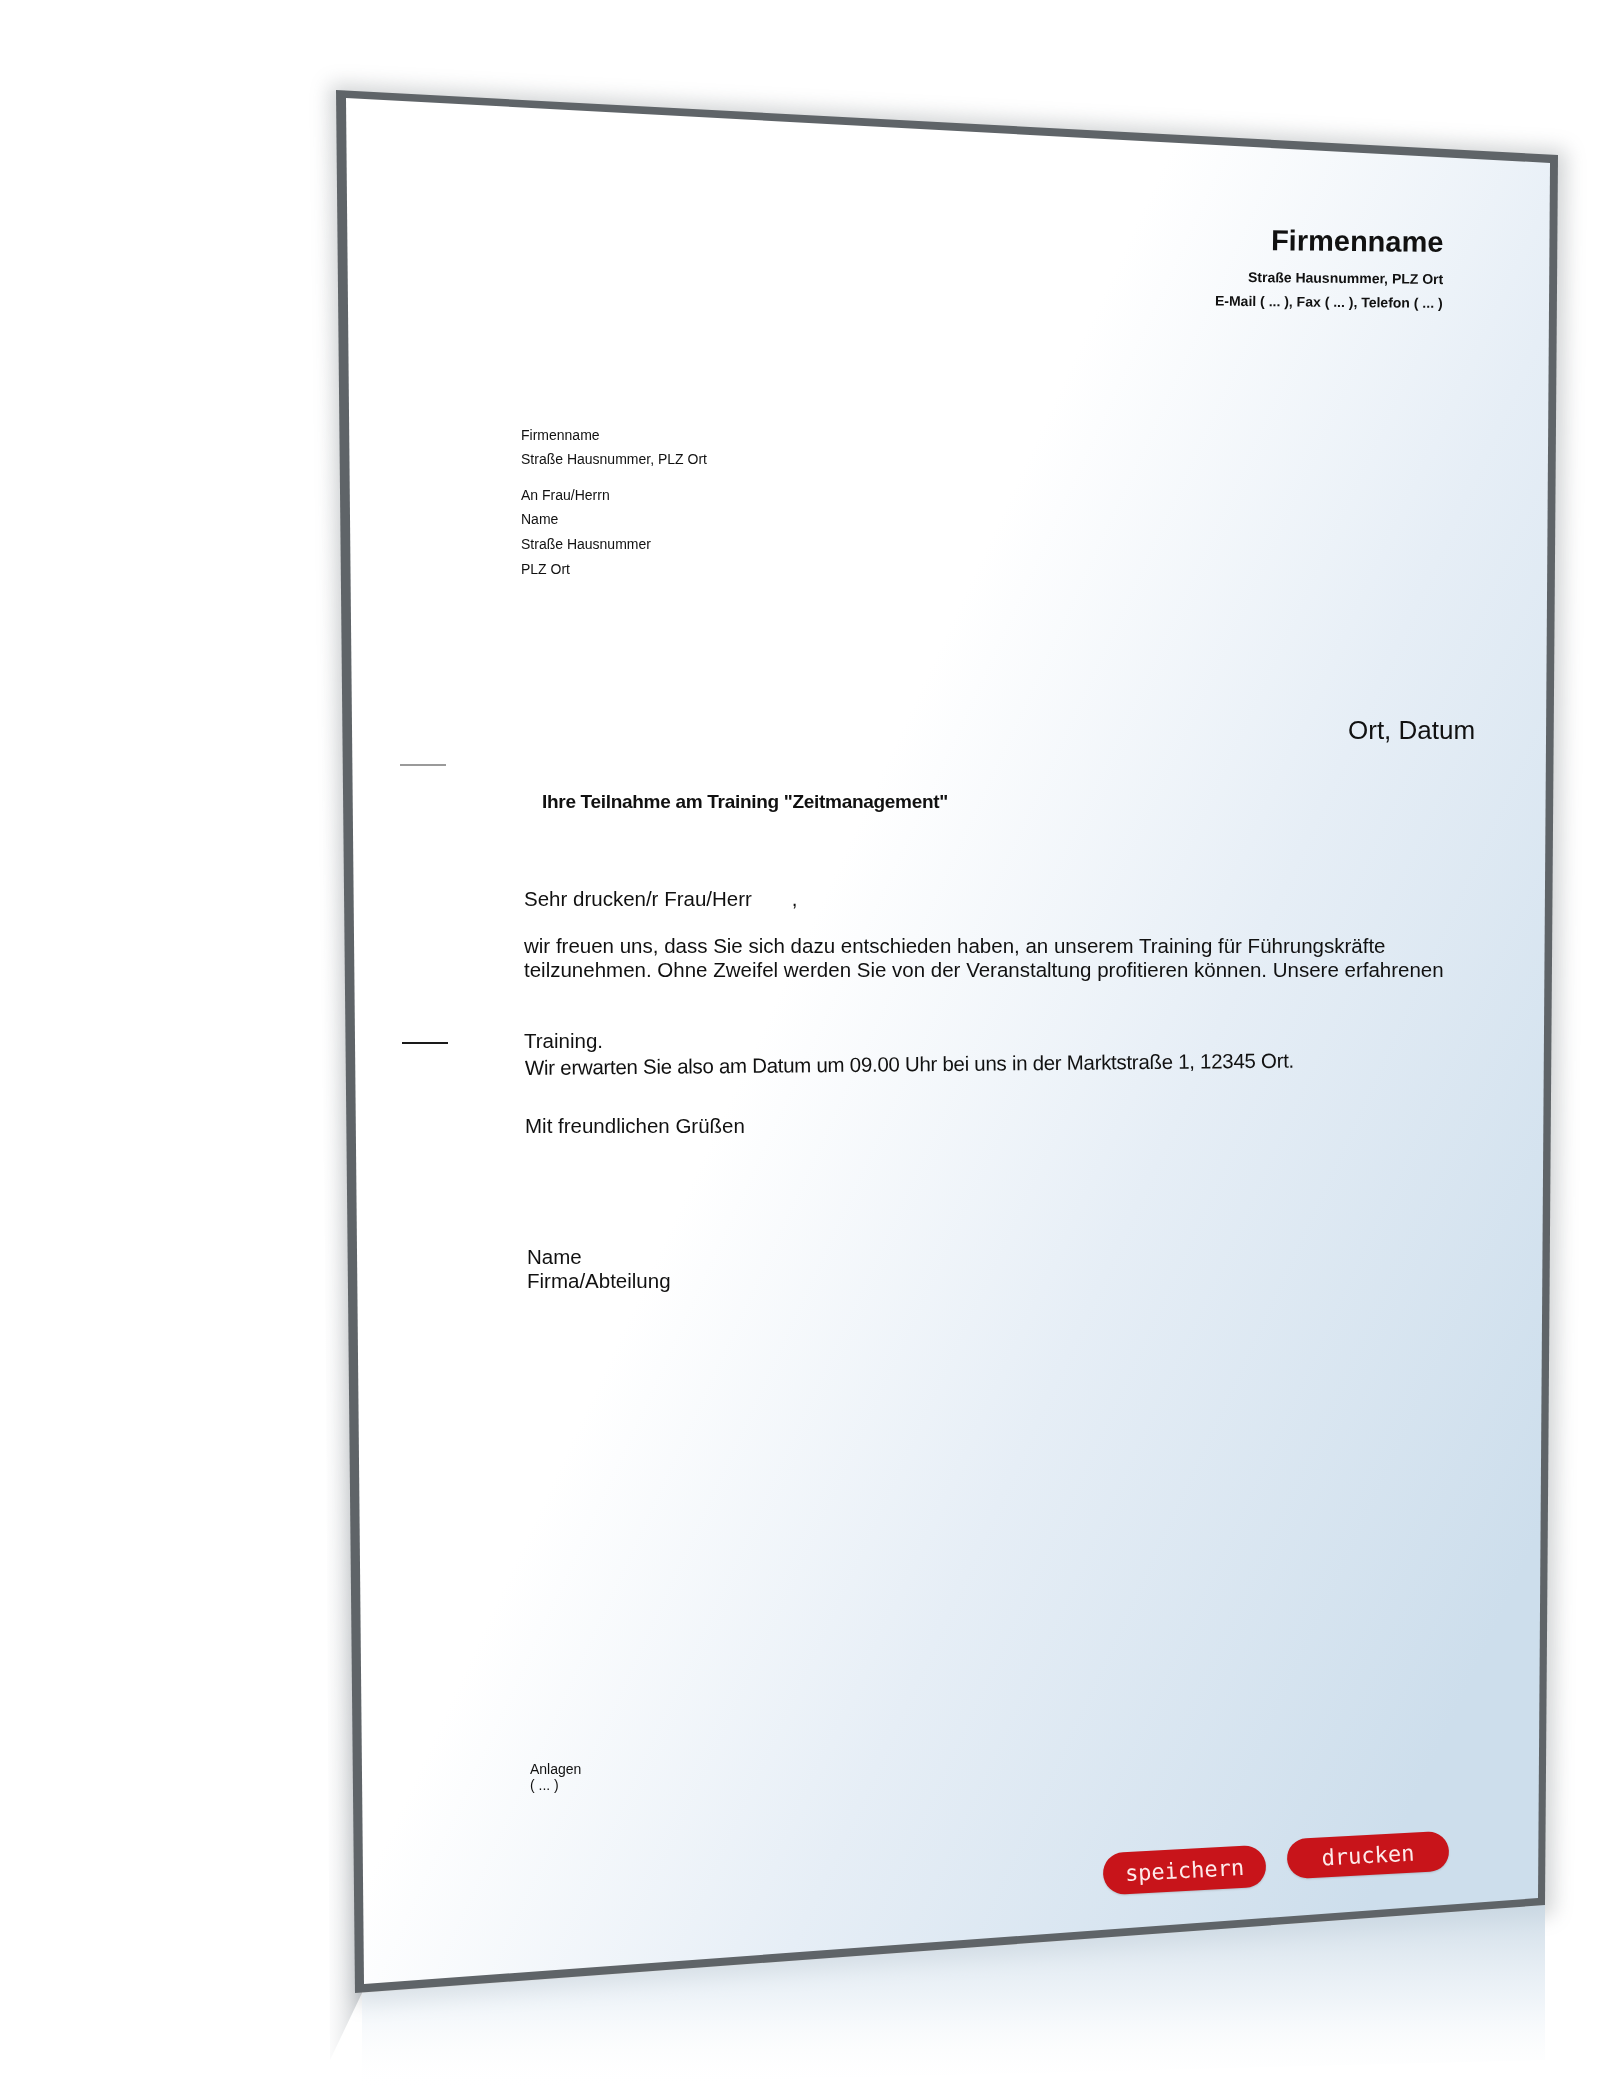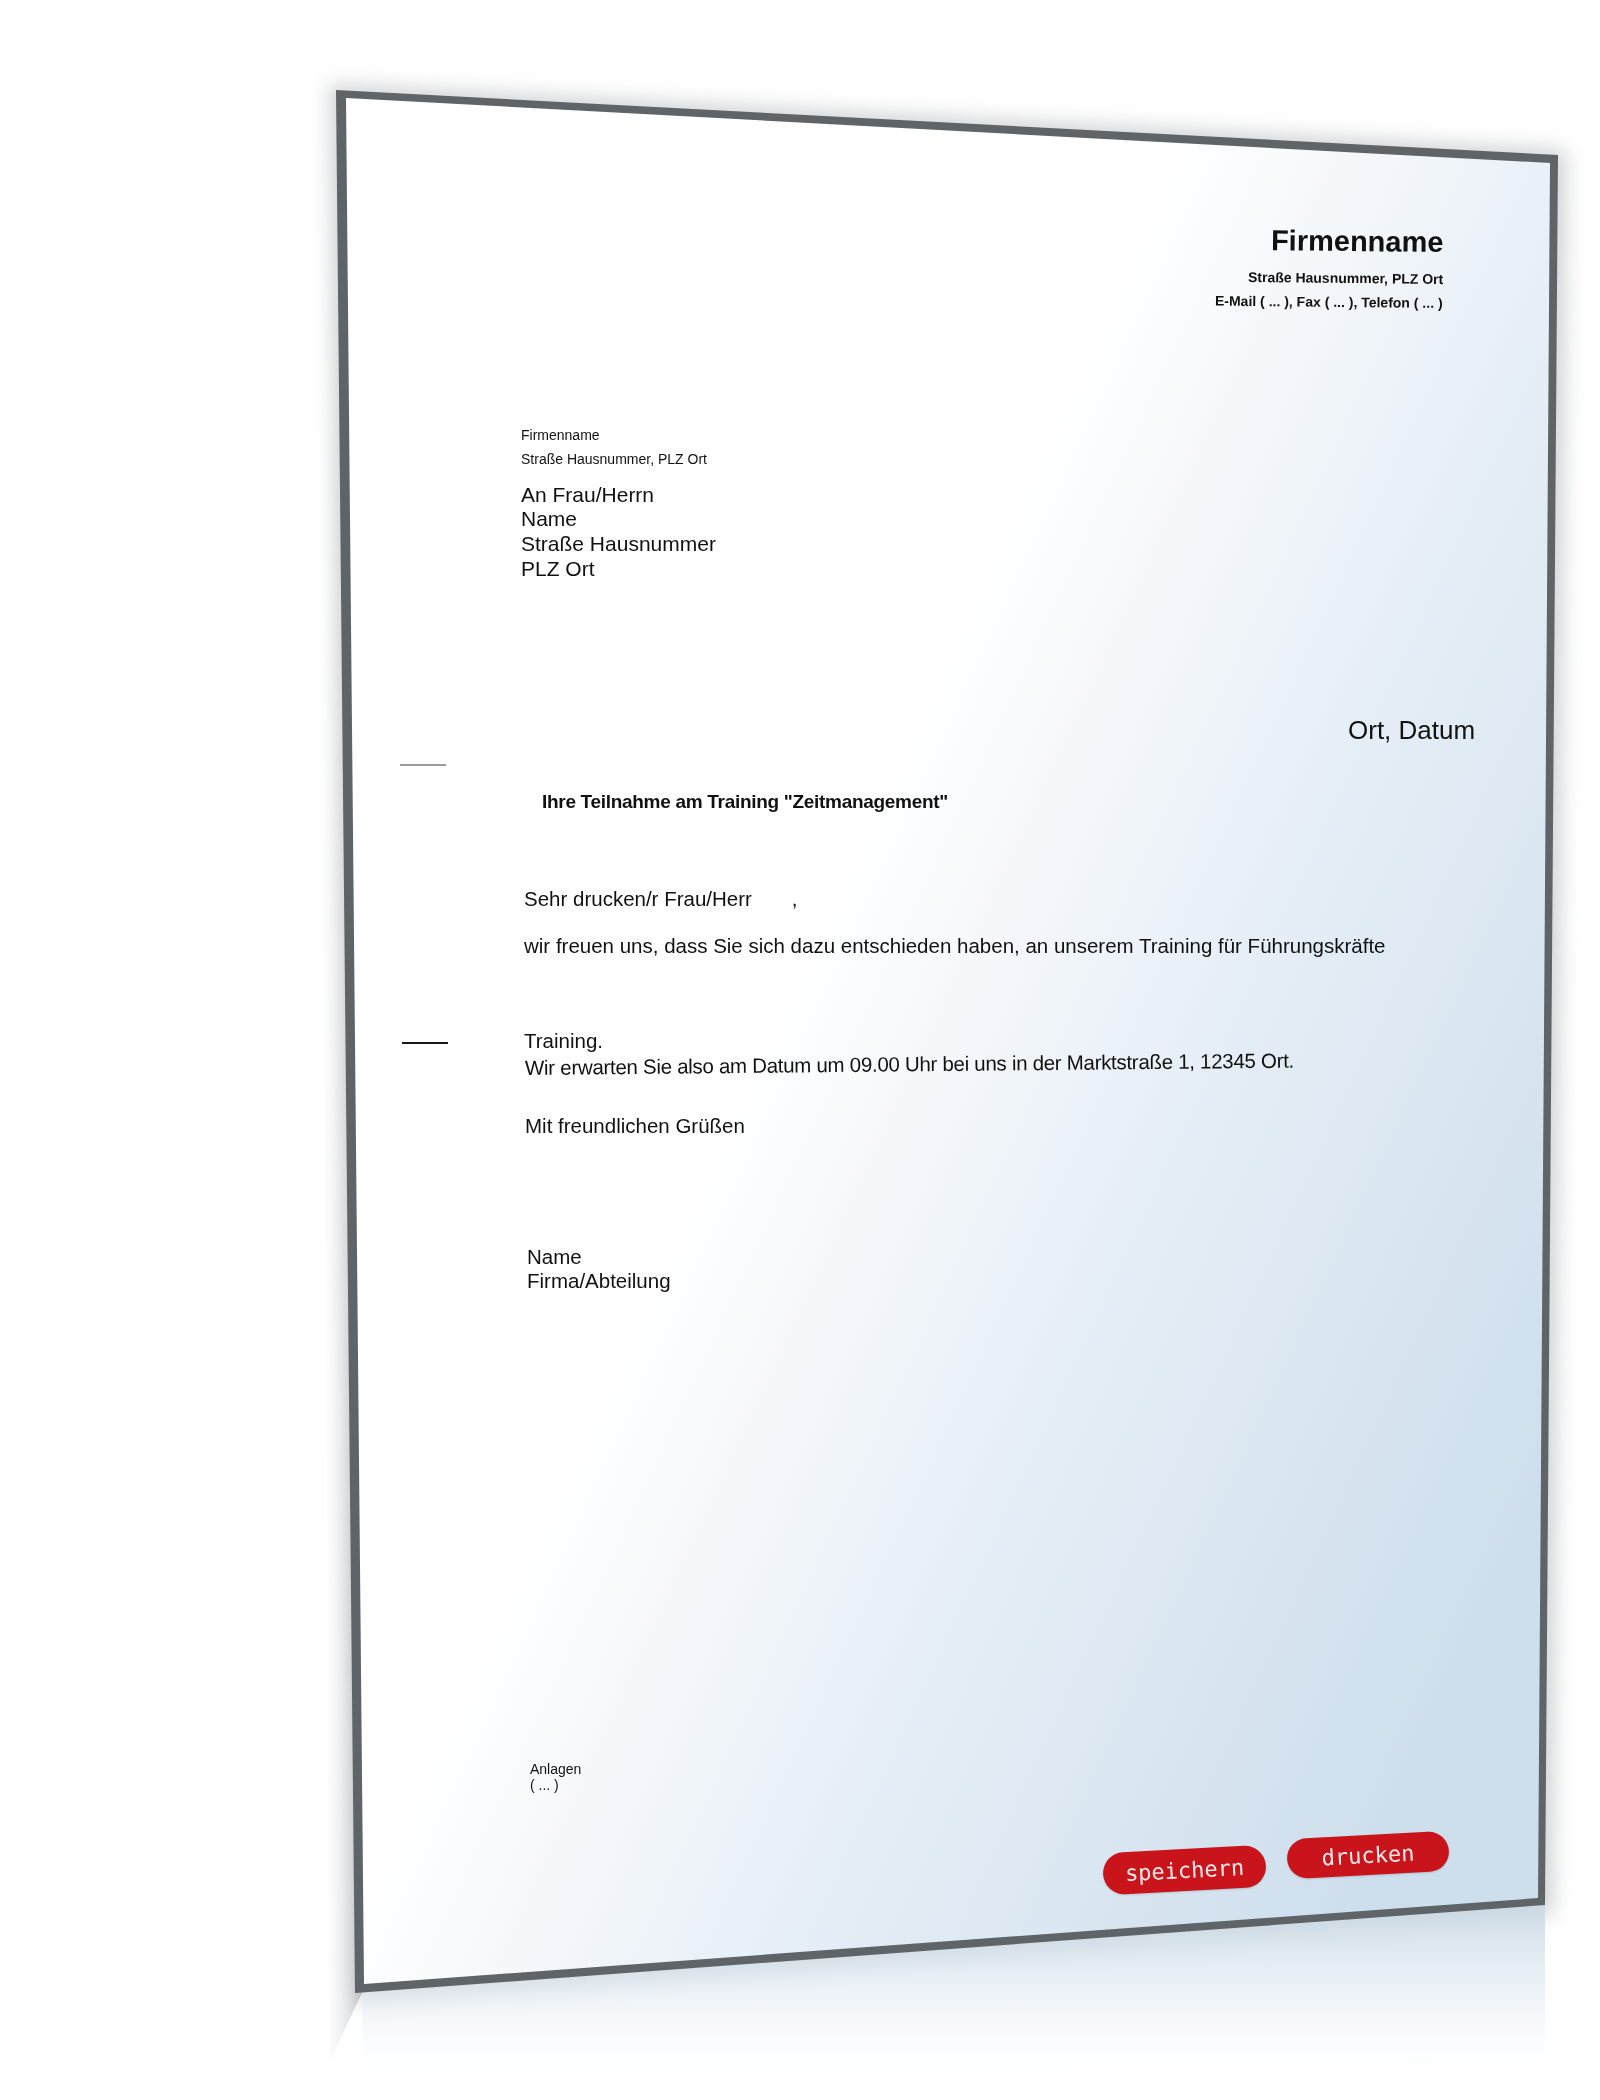--- a/index.html
+++ b/index.html
@@ -8,21 +8,21 @@
     background: #ffffff;
     font-family: "Liberation Sans", sans-serif;
     color: #111;
   }
   .stage { position: absolute; left: 0; top: 0; width: 1600px; height: 2100px; }
   .page-svg { position: absolute; left: 0; top: 0; width: 1600px; height: 2100px; }
   .t { position: absolute; white-space: nowrap; line-height: 1; }
   .hdr-title { font-weight: bold; font-size: 29px; right: 157px; top: 228px; transform: rotate(0.6deg); transform-origin: right center; }
   .hdr-line { font-weight: bold; font-size: 14px; right: 157px; transform: rotate(0.6deg); transform-origin: right center; }
   .small { font-size: 14px; }
-  .addr { font-size: 21px; line-height: 24px; }
+  .addr { font-size: 14px; line-height: 24px; }
   .body { font-size: 20.5px; line-height: 24px; }
   .subject { font-weight: bold; font-size: 19px; letter-spacing: -0.3px; margin-left: 20px; }
   .fold { position: absolute; height: 2px; }
   .btn {
     position: absolute; background: #c8141a; color: #fdeaea; border-radius: 22px;
     font-family: "DejaVu Sans Mono", monospace; font-size: 22px;
     display: flex; align-items: center; justify-content: center;
     box-shadow: 0 1px 2px rgba(0,0,0,0.15); cursor: pointer;
   }
 </style>
@@ -78,20 +78,21 @@
   <div class="fold" style="left:400px; top:764px; width:46px; background:#9a9a9a;"></div>
   <div class="fold" style="left:402px; top:1042px; width:46px; background:#1a1a1a;"></div>
 
   <div class="t body" style="left:1348px; top:718px; font-size:26px;">Ort, Datum</div>
 
   <div class="t subject" style="left:522px; top:792px;">Ihre Teilnahme am Training "Zeitmanagement"</div>
 
   <div class="t body" style="left:524px; top:887px; white-space:pre;">Sehr drucken/r Frau/Herr       ,</div>
 
   <div class="t body" style="left:524px; top:934px;">wir freuen uns, dass Sie sich dazu entschieden haben, an unserem Training für Führungskräfte</div>
+  <div class="t body" style="left:524px; top:958px;">teilzunehmen. Ohne Zweifel werden Sie von der Veranstaltung profitieren können. Unsere erfahrenen</div>
   <div class="t body" style="left:524px; top:1029px;">Training.</div>
 
   <div class="t body" style="left:525px; top:1056px; transform:rotate(-0.55deg); transform-origin:left center; letter-spacing:-0.3px;">Wir erwarten Sie also am Datum um 09.00 Uhr bei uns in der Marktstraße 1, 12345 Ort.</div>
 
   <div class="t body" style="left:525px; top:1114px;">Mit freundlichen Grüßen</div>
 
   <div class="t body" style="left:527px; top:1245px;">Name</div>
   <div class="t body" style="left:527px; top:1269px;">Firma/Abteilung</div>
 
   <div class="t small" style="left:530px; top:1762px;">Anlagen</div>

